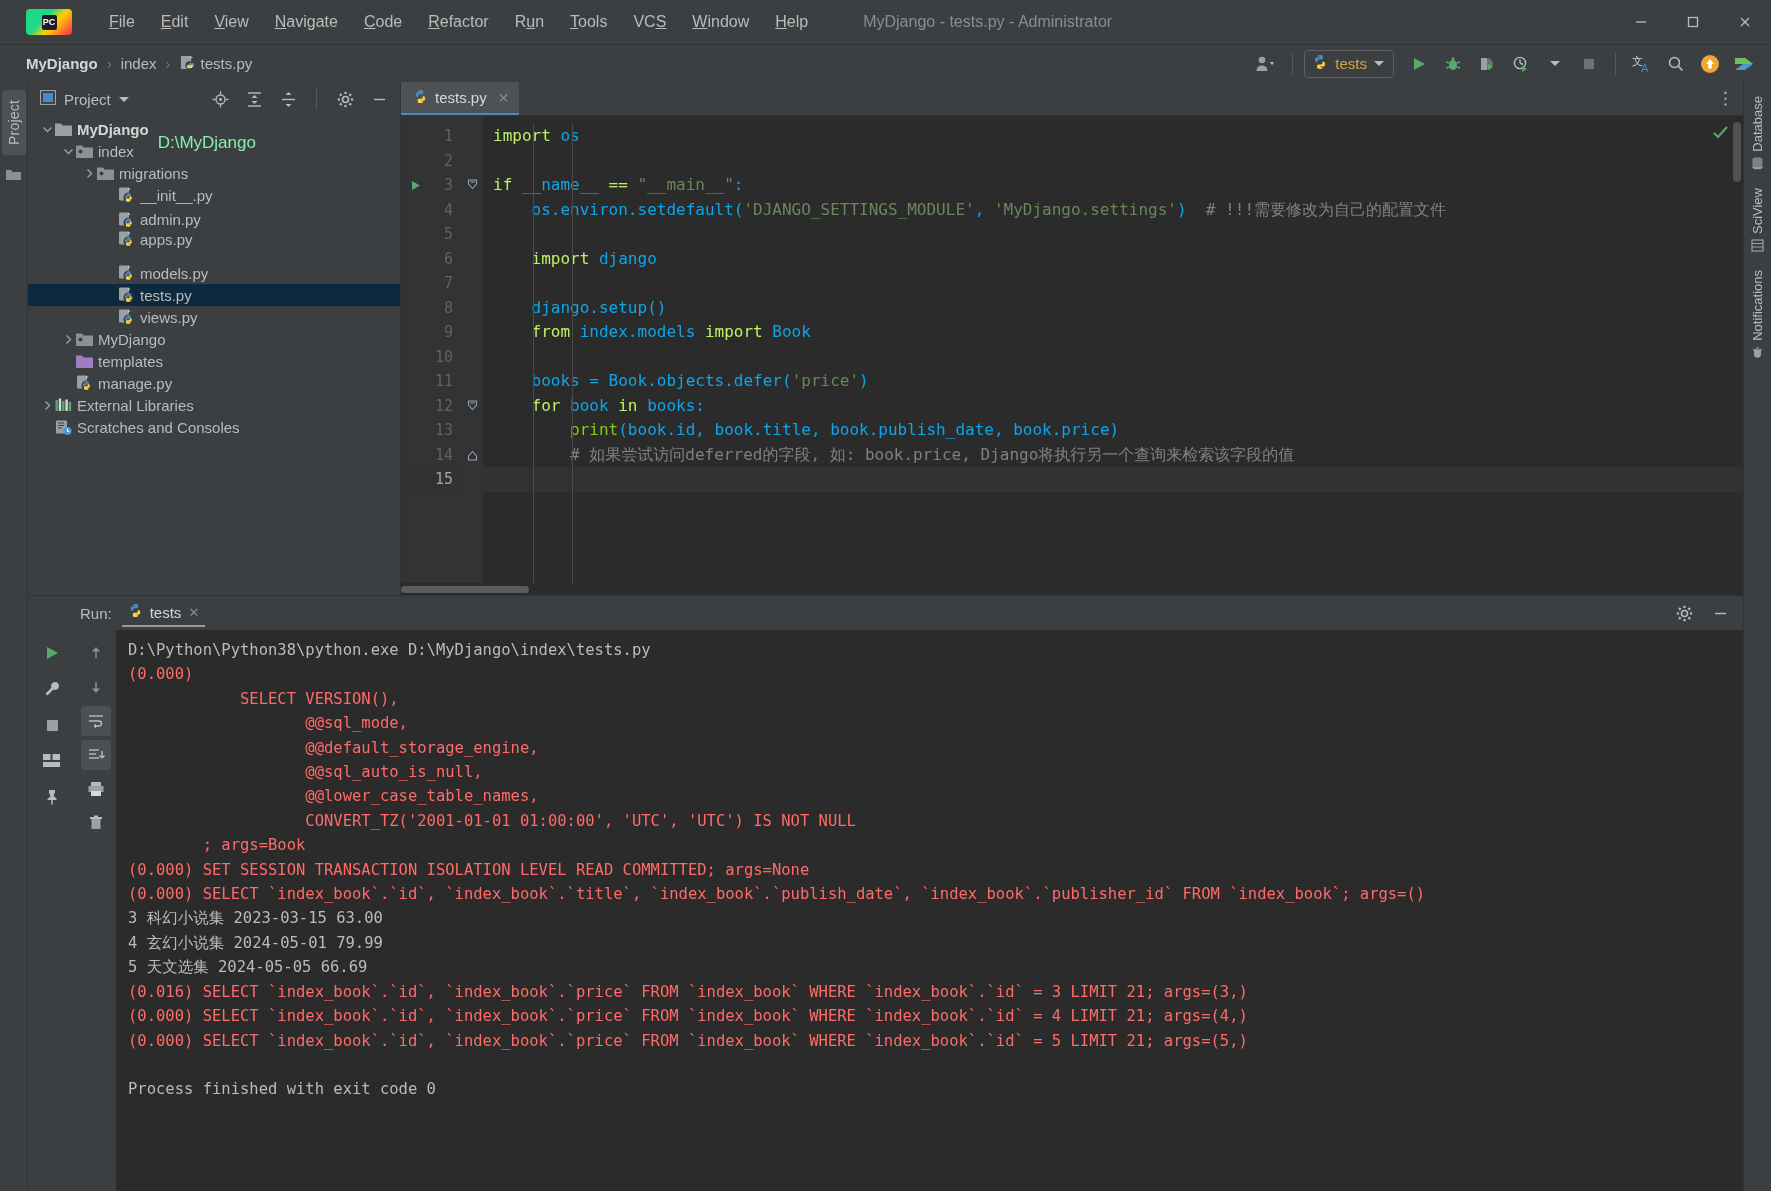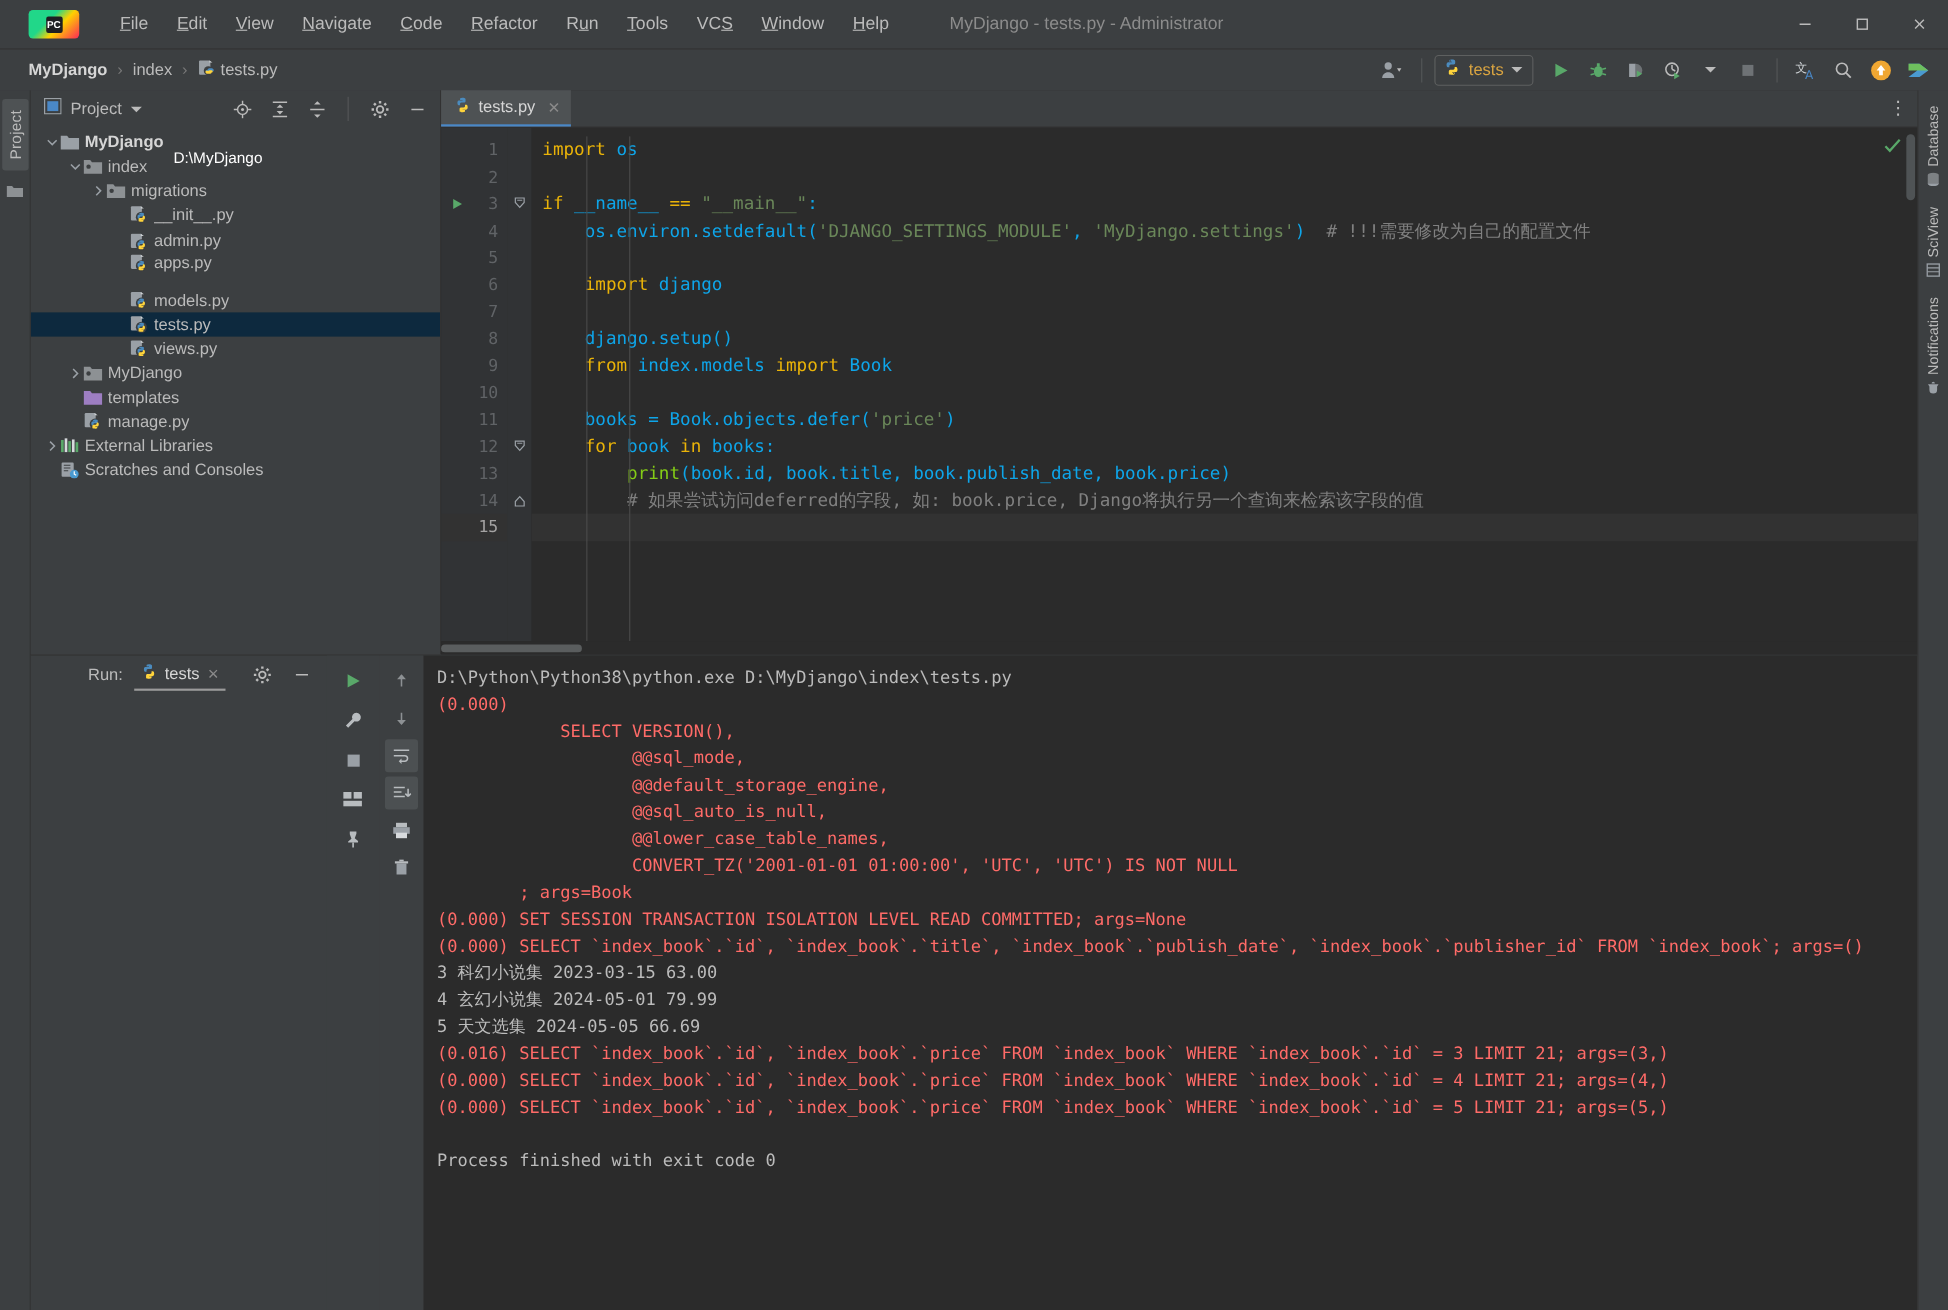--- a/index.html
+++ b/index.html
@@ -143,21 +143,21 @@
   .trow {
     display: flex; align-items: center;
     height: 22px; font-size: 15px; color: #bbbbbb;
     white-space: nowrap; padding-right: 6px;
   }
   .trow.sel { background: #0d293e; }
   .twist { width: 14px; height: 14px; display:flex;align-items:center;justify-content:center; flex:0 0 auto; }
   .ticon { width: 18px; height: 16px; margin-right: 5px; flex:0 0 auto; display:flex;align-items:center;justify-content:center;}
   .tlabel { overflow: hidden; text-overflow: ellipsis; }
   .tlabel.bold { font-weight: bold; color: #d6d6d6; }
-  .tpath { color: #ffffff; font-size: 14px; margin-left: 9px; margin-top: 28px; }
+  .tpath { color: #86efac; font-size: 17px; margin-left: 9px; margin-top: 28px; }
 
   
   .editor { flex: 1; display: flex; flex-direction: column; min-width: 0; background: #2b2b2b; }
   .tabbar {
     height: 34px; min-height: 34px; background: #3c3f41;
     display: flex; align-items: stretch;
     border-bottom: 1px solid #323232;
     position: relative;
   }
   .etab {
@@ -197,42 +197,42 @@
 
   .code {
     flex: 1; padding-top: 8px; position: relative; overflow: hidden;
     font-family: "DejaVu Sans Mono", monospace; font-size: 16px;
   }
   .cline {
     height: 24.5px; line-height: 24.5px; white-space: pre;
     padding-left: 10px; color: #a9b7c6;
   }
   .cline.cur { background: #323232; }
-  .kw { color: #eab308; }
+  .kw { color: #bef264; }
   .str { color: #6a8759; }
   .com { color: #808080; }
   .fn  { color: #84cc16; }
   .def { color: #0ea5e9; }
   .indentguide {
     position:absolute; top:8px; bottom:0; width:1px; background:#4b4b4b;
   }
   .scroll-v {
     position: absolute; right: 2px; top: 6px; width: 8px; height: 60px;
     background: #4f5355; border-radius: 4px;
   }
   .check-ok { position:absolute; right: 14px; top: 8px; }
   .editor-hscroll {
     height: 12px; min-height:12px; background:#2b2b2b; position:relative;
   }
   .editor-hscroll .thumb {
     position:absolute; left:0; top:3px; height:7px; width:128px; background:#5a5d5e; border-radius:4px;
   }
 
   
-  .runwin { flex: 1; display: flex; flex-direction: row; min-height: 0; background: #3c3f41; border-top: 1px solid #323232; }
+  .runwin { flex: 1; display: flex; flex-direction: column; min-height: 0; background: #3c3f41; border-top: 1px solid #323232; }
   .runhead {
     height: 34px; min-height: 34px; display: flex; align-items: center;
     padding: 0 10px 0 52px; gap: 10px; position: relative;
   }
   .runlabel { color: #bbbbbb; font-size: 15px; }
   .runtab {
     display: flex; align-items: center; gap: 7px;
     color: #d6d6d6; font-size: 15px; padding: 4px 6px;
     border-bottom: 2px solid #9a9a9a;
   }

